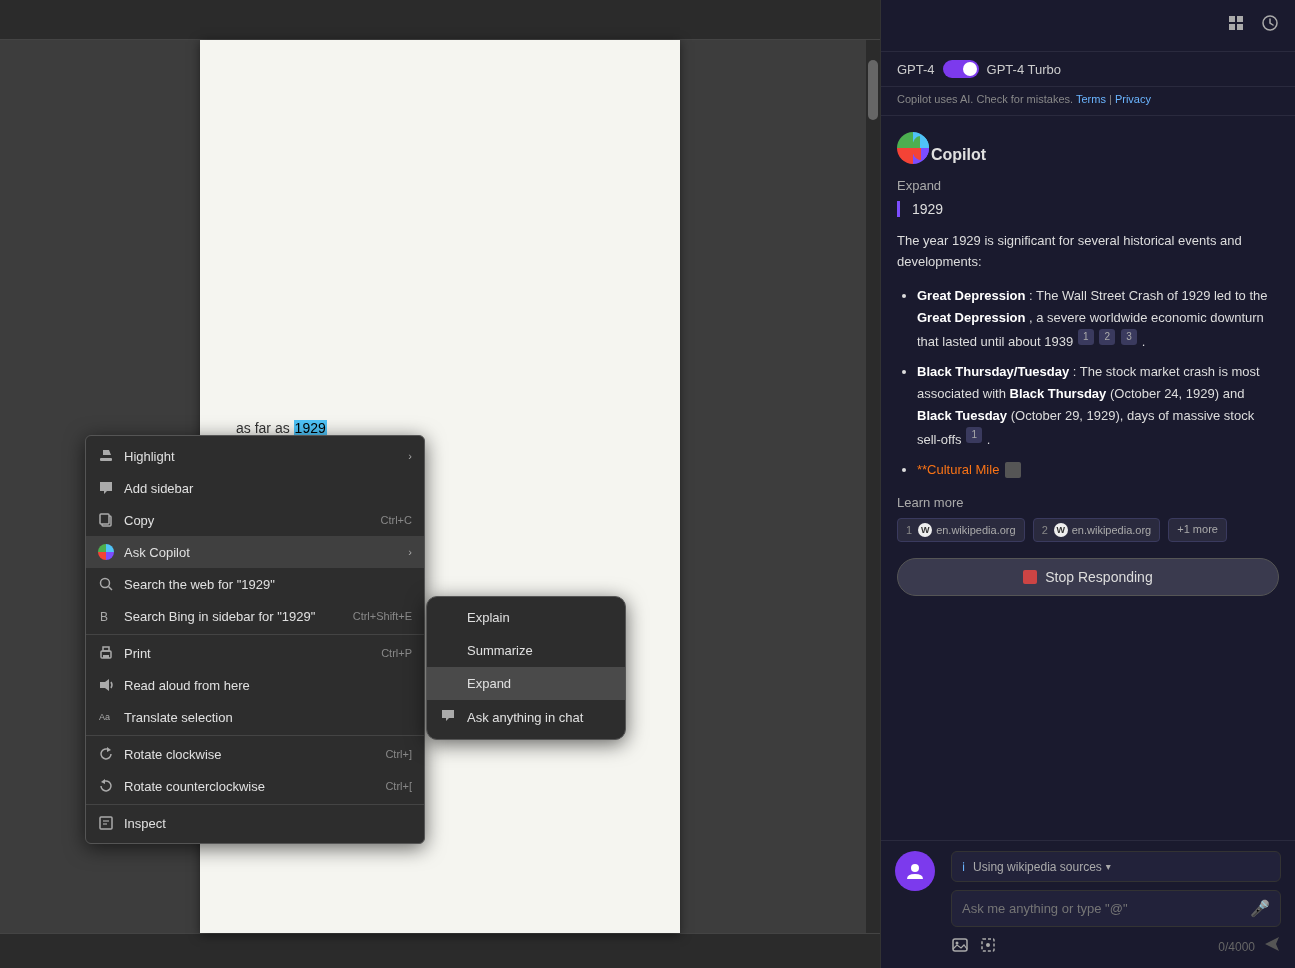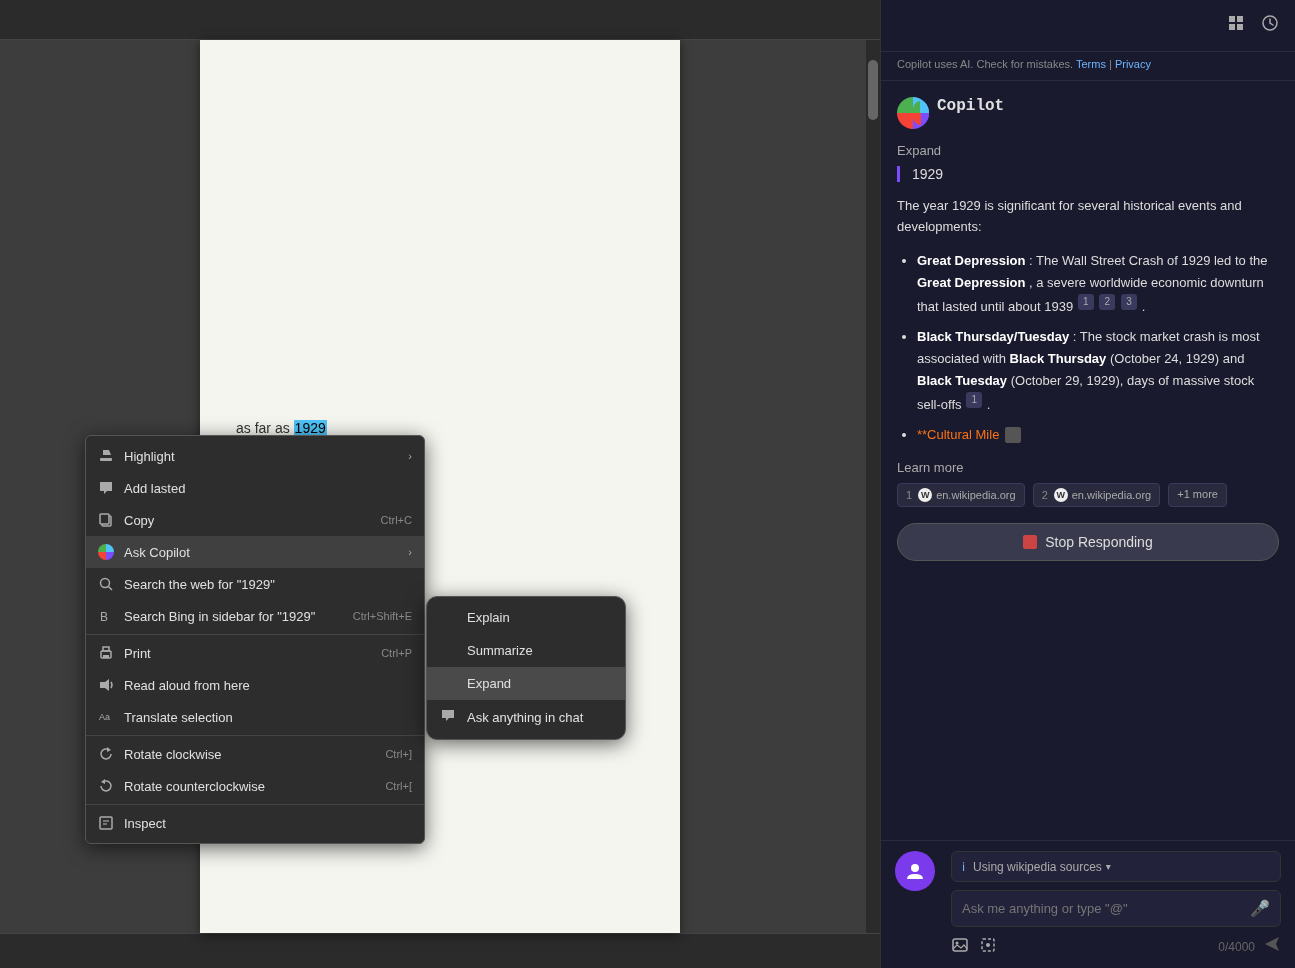--- a/index.html
+++ b/index.html
@@ -257,24 +257,23 @@
     }
 
     .copilot-content {
       flex: 1;
       overflow-y: auto;
       padding: 16px;
     }
 
     .copilot-logo-row {
       display: flex;
-      align-items: flex-start;
-      gap: 8px;
+      align-items: flex-end;
+      gap: 2px;
       margin-bottom: 14px;
-      font-family: Liberation Mono, monospace;
     }
 
     .copilot-logo {
       width: 32px;
       height: 32px;
       border-radius: 50%;
       background: conic-gradient(#4fc3f7 0deg 90deg, #7c4dff 90deg 180deg, #f44336 180deg 270deg, #4caf50 270deg 360deg);
       display: flex;
       align-items: center;
       justify-content: center;
@@ -578,21 +577,21 @@
         <span class="label">Highlight</span>
         <span class="arrow">›</span>
       </div>
 
       <div class="menu-item">
         <span class="icon">
           <svg width="16" height="16" viewBox="0 0 16 16" fill="#aaa">
             <path d="M2 2h12v9H9l-3 3V11H2z"></path>
           </svg>
         </span>
-        <span class="label">Add lasted</span>
+        <span class="label">Add sidebar</span>
       </div>
 
       <div class="menu-item">
         <span class="icon">
           <svg width="16" height="16" viewBox="0 0 16 16" fill="none">
             <rect x="4" y="4" width="9" height="10" rx="1" stroke="#aaa" stroke-width="1.5"></rect>
             <rect x="2" y="2" width="9" height="10" rx="1" stroke="#aaa" stroke-width="1.5" fill="#2d2d2d"></rect>
           </svg>
         </span>
         <span class="label">Copy</span>
@@ -740,20 +739,27 @@
       </span>
       <span class="copilot-header-icon">
         <svg width="18" height="18" viewBox="0 0 18 18" fill="none">
           <circle cx="9" cy="9" r="7" stroke="#aaa" stroke-width="1.5"></circle>
           <path d="M9 5v4l3 2" stroke="#aaa" stroke-width="1.5" stroke-linecap="round"></path>
         </svg>
       </span>
     </div>
   </div>
 
+  <div class="model-toggle">
+    <span class="model-label">GPT-4</span>
+    <div class="toggle-switch">
+      <div class="toggle-thumb"></div>
+    </div>
+    <span class="model-label-2">GPT-4 Turbo</span>
+  </div>
 
   <div class="copilot-disclaimer">
     <span>Copilot uses AI. Check for mistakes.</span>
     <a href="#">Terms</a>
     <span> | </span>
     <a href="#">Privacy</a>
   </div>
 
   <div class="copilot-content">
 

